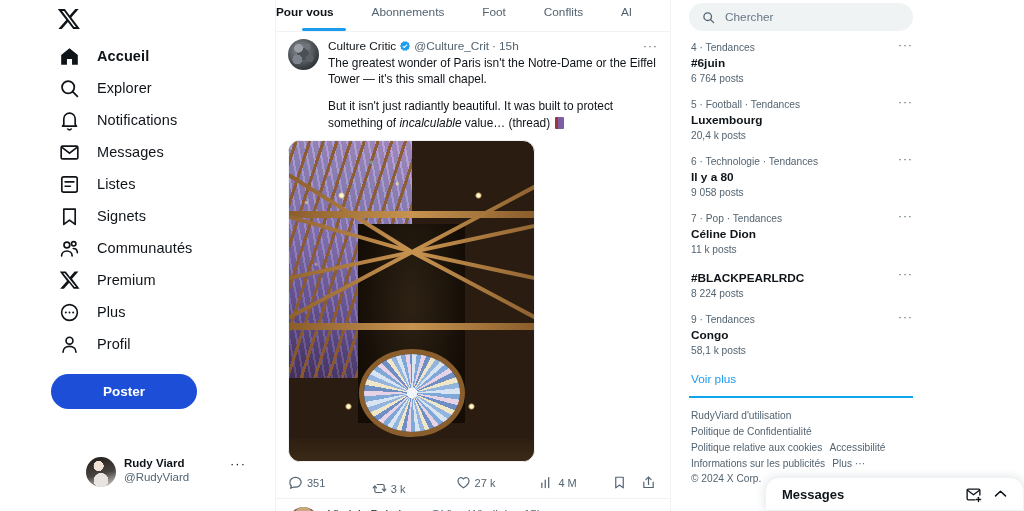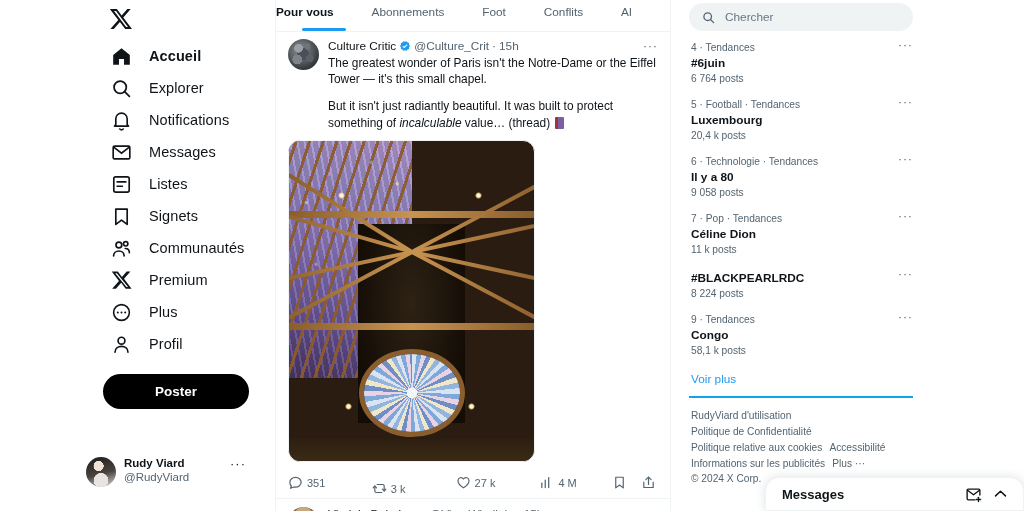--- a/index.html
+++ b/index.html
@@ -9,21 +9,21 @@
     background: #ffffff;
     font-family: "Liberation Sans", sans-serif;
     color: #0f1419;
     -webkit-font-smoothing: antialiased;
   }
   .app { display: flex; width: 1024px; height: 511px; position: relative; }
 
   
   .sidebar {
     width: 275px; height: 511px;
-    padding-left: 102px;
+    padding-left: 50px;
     display: flex; flex-direction: column;
     position: relative;
     flex: 0 0 275px;
     background: #fff;
   }
   .logo-row { height: 38px; display: flex; align-items: center; padding-left: 8px; }
   .x-logo { width: 22px; height: 22px; display: block; }
   .nav { display: flex; flex-direction: column; margin-top: 2px; }
   .nav-item {
     display: flex; align-items: center; gap: 17px;
@@ -32,21 +32,21 @@
     width: 164px;
   }
   .nav-item .ico { width: 22px; height: 22px; display: flex; align-items: center; justify-content: center; flex: 0 0 22px; }
   .nav-item .ico svg { width: 21px; height: 21px; display: block; }
   .nav-label { font-size: 14.5px; color: #0f1419; letter-spacing: 0.1px; }
   .nav-item.active .nav-label { font-weight: bold; }
 
   .post-btn {
     margin-top: 14px; margin-left: 1px;
     width: 146px; height: 35px;
-    background: #000000; color: #fff;
+    background: #1d4ed8; color: #fff;
     border: none; border-radius: 999px;
     font-family: "Liberation Sans", sans-serif;
     font-size: 13.5px; font-weight: bold;
     cursor: pointer;
   }
   .account-row {
     position: absolute; left: 82px; bottom: 12px;
     width: 168px; height: 42px;
     display: flex; align-items: flex-start; gap: 8px;
     padding: 0 4px; border-radius: 999px; cursor: pointer;

